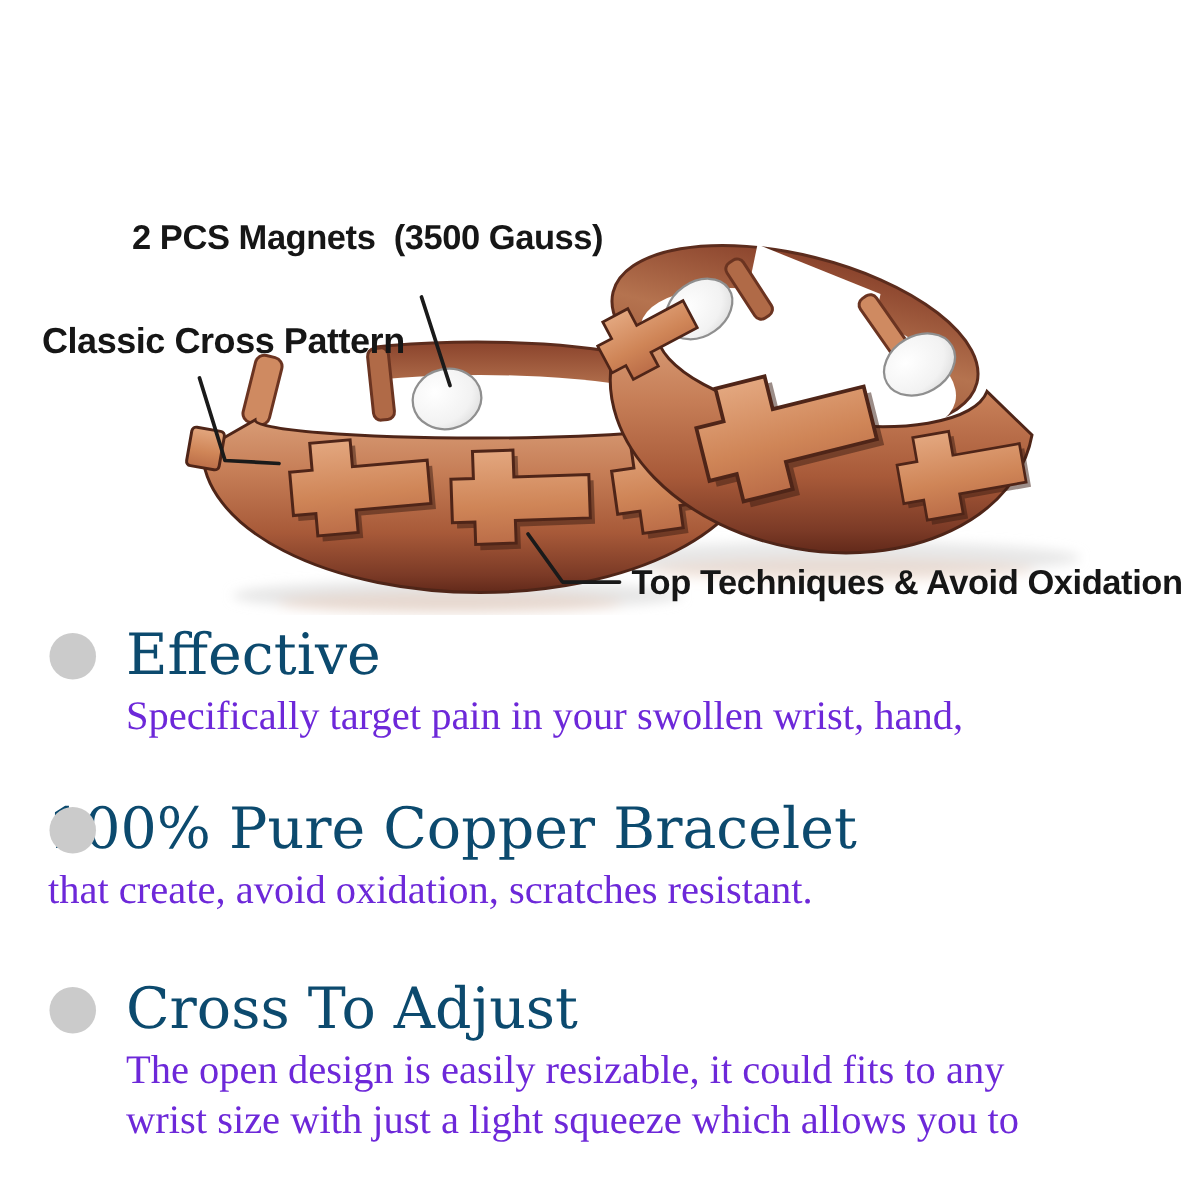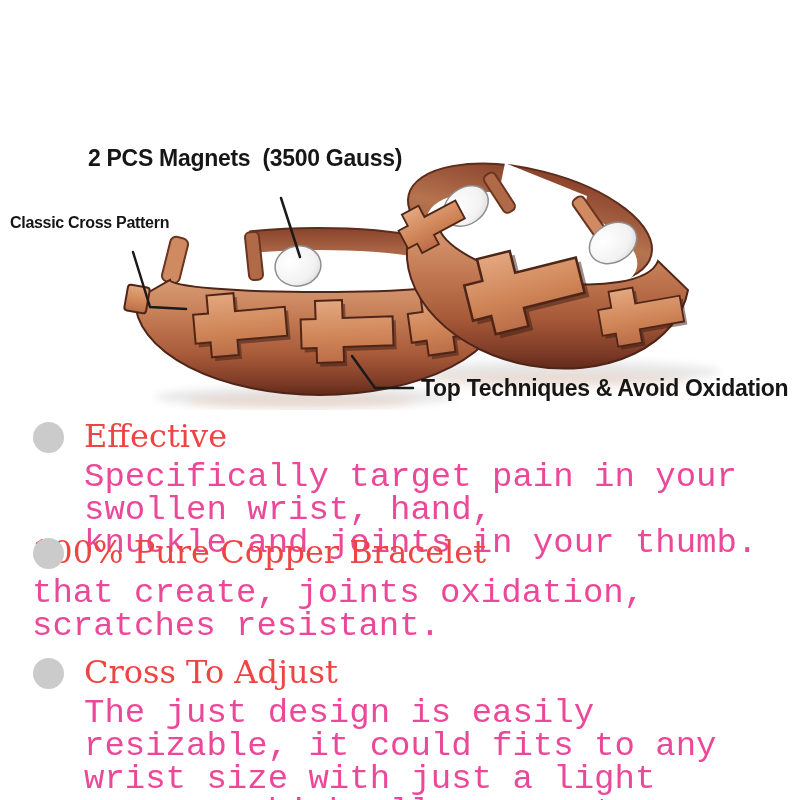--- a/index.html
+++ b/index.html
@@ -2,28 +2,28 @@
 <html><head>
 <meta charset="utf-8">
 <style>
   html,body{margin:0;padding:0;background:#ffffff;}
   .stage{position:relative;width:800px;height:800px;background:#ffffff;overflow:hidden;
          font-family:"Liberation Sans",sans-serif;}
   .product-svg{position:absolute;left:0;top:0;width:800px;height:410px;}
   .callout{position:absolute;font-family:"Liberation Sans",sans-serif;font-weight:bold;
            color:#161616;font-size:23px;letter-spacing:-0.3px;white-space:pre;}
   .callout.magnets{left:76px;top:145px;margin-left:12px;}
-  .callout.crosspat{left:10px;top:214px;font-size:16px;}
+  .callout.crosspat{left:28px;top:214px;font-size:24px;}
   .callout.oxidation{left:421px;top:375px;text-align:right;}
   .feature{position:absolute;left:0;width:790px;padding-left:84px;box-sizing:border-box;}
   .feature .bullet{position:absolute;left:33px;top:7px;width:31px;height:31px;border-radius:50%;
                    background:#cbcbcb;}
-  .feature .f-title{font-family:"DejaVu Serif",serif;font-size:32px;line-height:42px;
-                    color:#ef4444;margin:0 0 4px 0;font-weight:normal;}
-  .feature .f-line{font-family:Liberation Mono, monospace;font-size:34px;line-height:33px;color:#ec4899;}
+  .feature .f-title{font-family:"DejaVu Serif",serif;font-size:38px;line-height:42px;
+                    color:#0c4a6e;margin:0 0 4px 0;font-weight:normal;}
+  .feature .f-line{font-family:Liberation Serif, serif;font-size:27px;line-height:33px;color:#6d28d9;}
   .feature.f1{top:415px;}
   .feature.f2{top:531px;padding-left:32px;}
   .feature.f3{top:651px;}
 </style>
 </head>
 <body>
 
 <div class="stage">
 
   <svg class="product-svg" viewBox="0 0 800 410">
@@ -117,30 +117,29 @@
   </svg>
 
   <div class="callout magnets">2 PCS Magnets  (3500 Gauss)</div>
   <div class="callout crosspat">Classic Cross Pattern</div>
   <div class="callout oxidation">Top Techniques &amp; Avoid Oxidation</div>
 
   <div class="feature f1">
     <span class="bullet"></span>
     <h2 class="f-title">Effective</h2>
     <div class="f-line">Specifically target pain in your swollen wrist, hand,</div>
-    <div class="f-line">knuckle and joints in your thumb.</div>
   </div>
 
   <div class="feature f2">
     <span class="bullet"></span>
     <h2 class="f-title">100% Pure Copper Bracelet</h2>
-    <div class="f-line">that create, joints oxidation, scratches resistant.</div>
+    <div class="f-line">that create, avoid oxidation, scratches resistant.</div>
   </div>
 
   <div class="feature f3">
     <span class="bullet"></span>
     <h2 class="f-title">Cross To Adjust</h2>
-    <div class="f-line">The just design is easily resizable, it could fits to any</div>
+    <div class="f-line">The open design is easily resizable, it could fits to any</div>
     <div class="f-line">wrist size with just a light squeeze which allows you to</div>
 
   </div>
 
 </div>
 
 </body></html>

